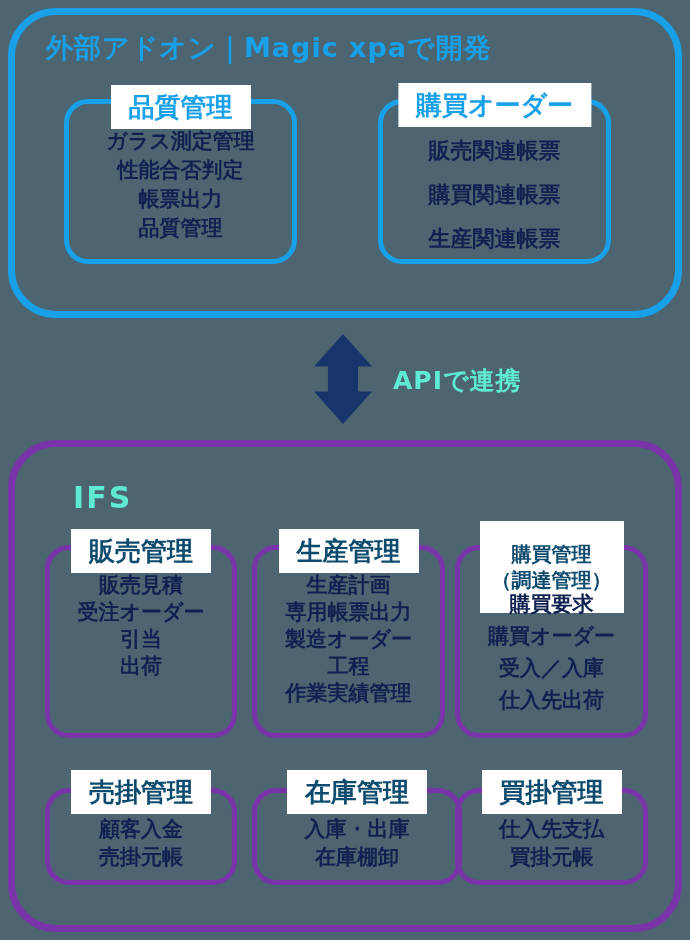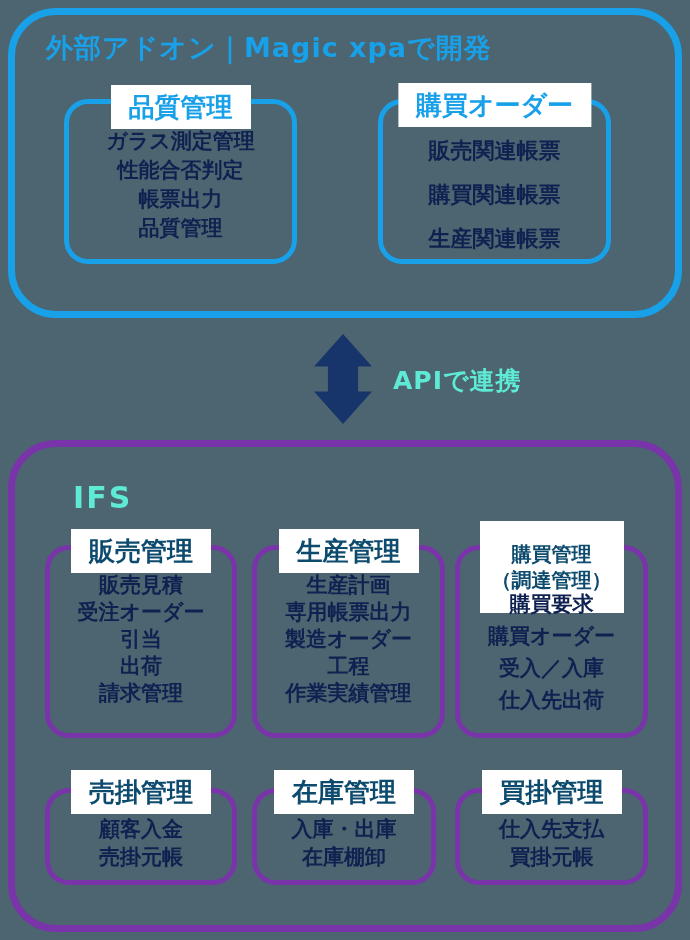--- a/index.html
+++ b/index.html
@@ -77,21 +77,20 @@
 <div class="outer-box outer-purple"></div>
 <div class="section-title title-purple">IFS</div>
 
 <div class="module purple" style="left:45px;top:545px;width:192px;height:193px">
   <div class="mod-label purple-t" style="top:-21px">販売管理</div>
   <div class="mod-items" style="top:22px;line-height:27px">
     <div>販売見積</div>
     <div>受注オーダー</div>
     <div>引当</div>
     <div>出荷</div>
-    <div>請求管理</div>
   </div>
 </div>
 
 <div class="module purple" style="left:252px;top:545px;width:193px;height:193px">
   <div class="mod-label purple-t" style="top:-21px">生産管理</div>
   <div class="mod-items" style="top:22px;line-height:27px">
     <div>生産計画</div>
     <div>専用帳票出力</div>
     <div>製造オーダー</div>
     <div>工程</div>
@@ -113,21 +112,21 @@
 </div>
 
 <div class="module purple" style="left:45px;top:788px;width:192px;height:97px">
   <div class="mod-label purple-t" style="top:-23px">売掛管理</div>
   <div class="mod-items" style="top:22px;line-height:28px">
     <div>顧客入金</div>
     <div>売掛元帳</div>
   </div>
 </div>
 
-<div class="module purple" style="left:252px;top:788px;width:184px;height:97px">
+<div class="module purple" style="left:252px;top:788px;width:210px;height:97px">
   <div class="mod-label purple-t" style="top:-23px">在庫管理</div>
   <div class="mod-items" style="top:22px;line-height:28px">
     <div>入庫・出庫</div>
     <div>在庫棚卸</div>
   </div>
 </div>
 
 <div class="module purple" style="left:455px;top:788px;width:193px;height:97px">
   <div class="mod-label purple-t" style="top:-23px">買掛管理</div>
   <div class="mod-items" style="top:22px;line-height:28px">

